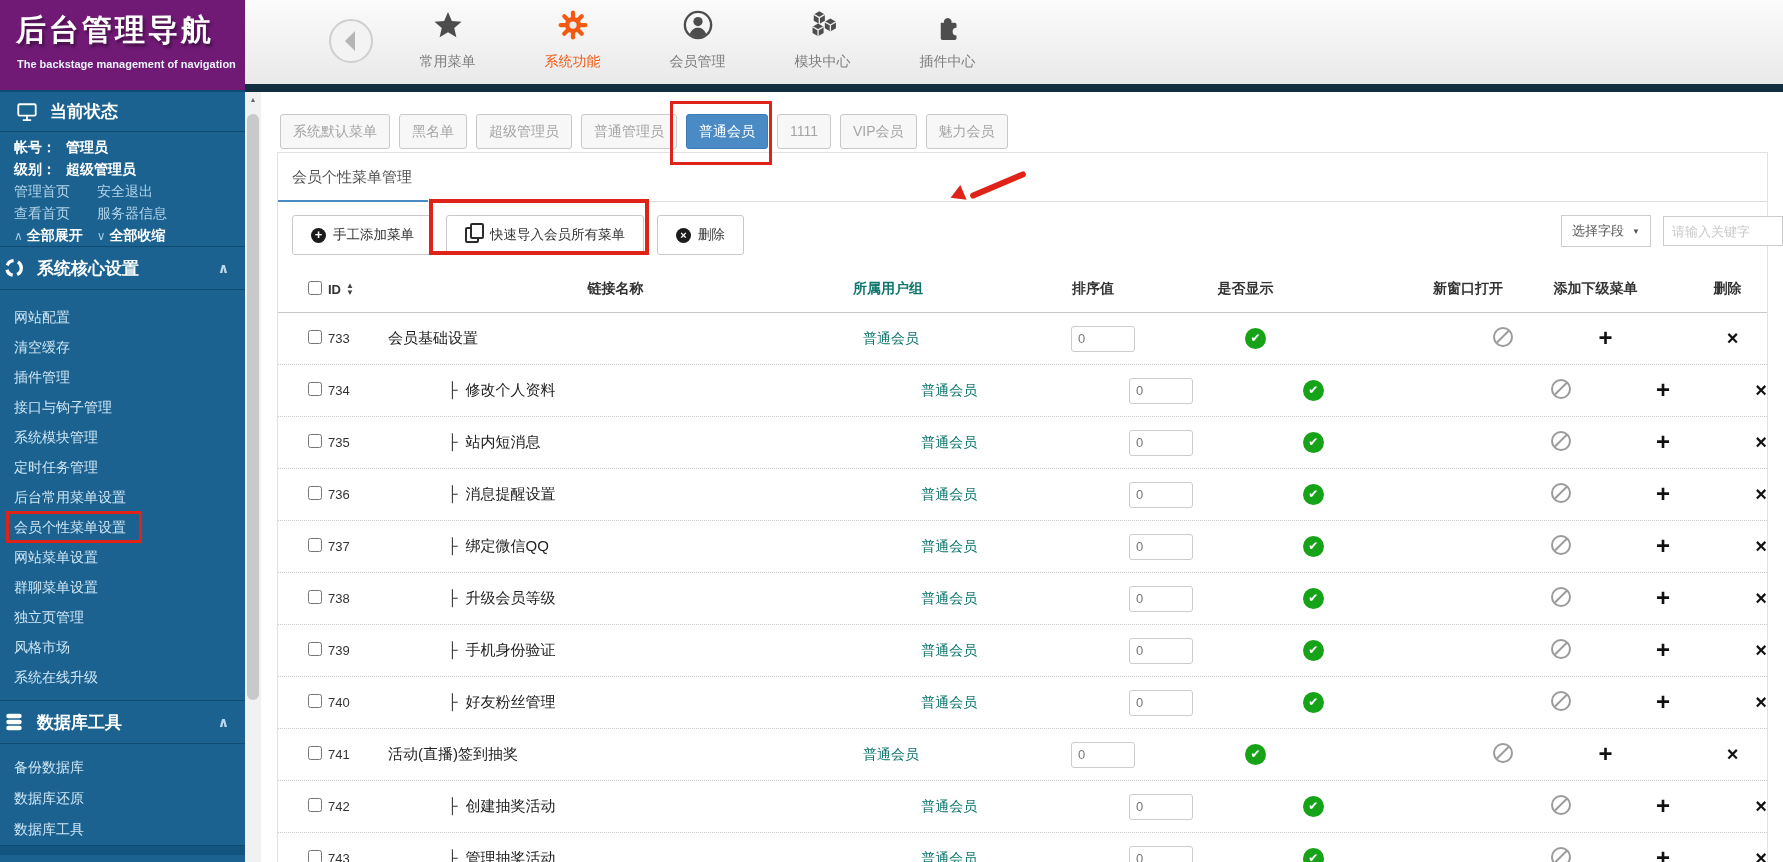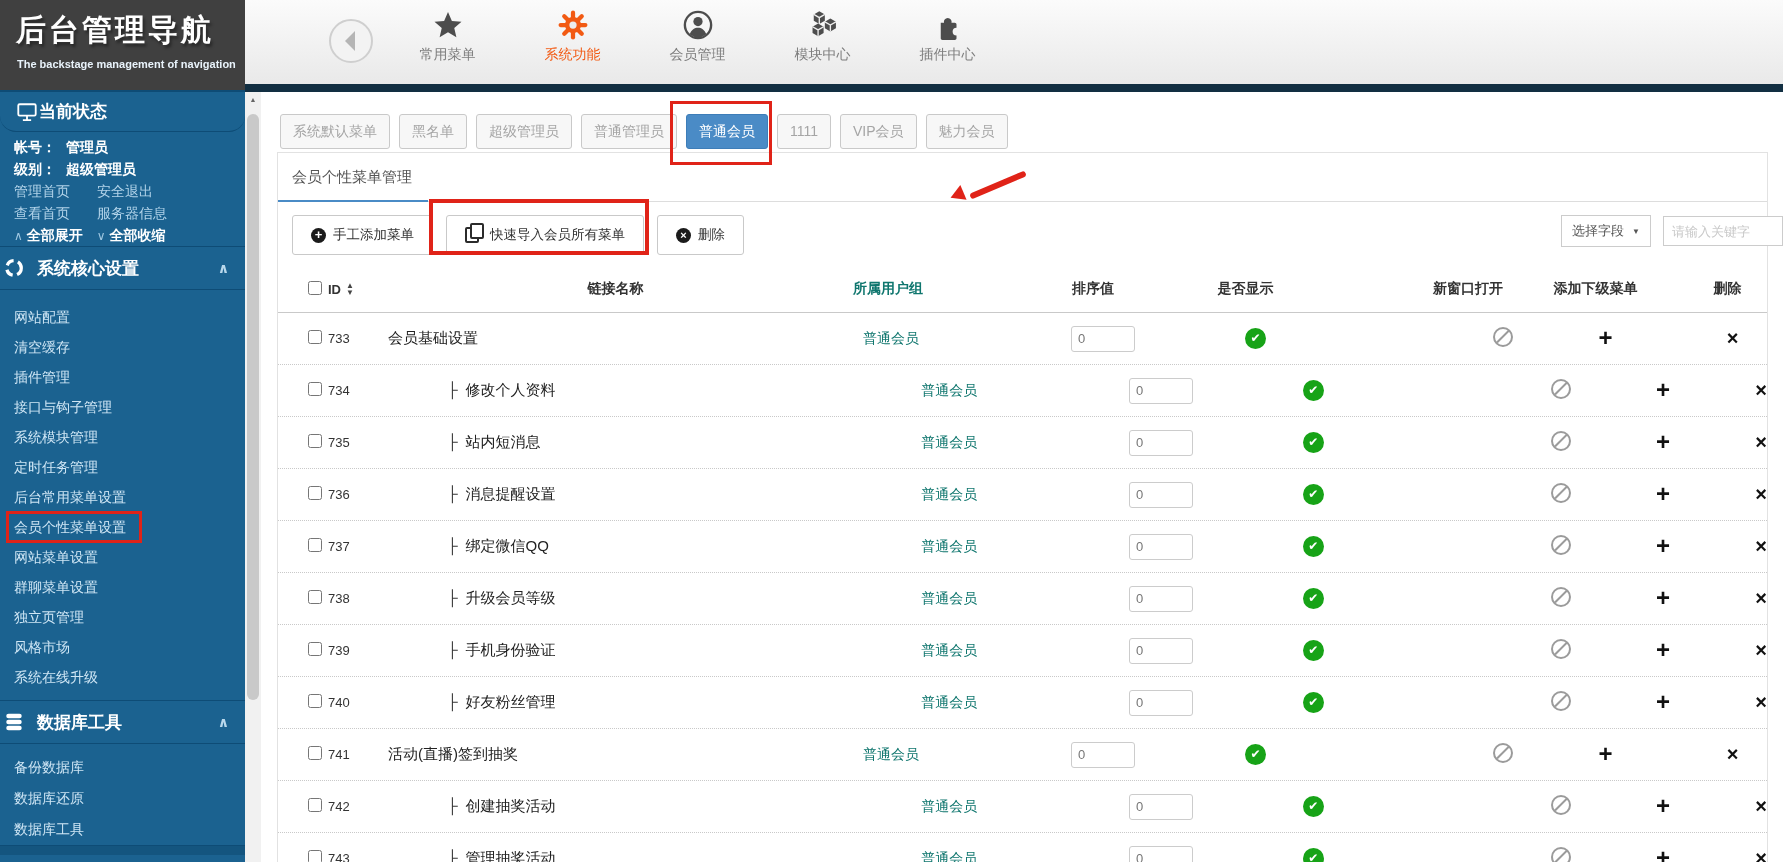--- a/index.html
+++ b/index.html
@@ -1,37 +1,37 @@
 <!DOCTYPE html>
 <html><head>
 <meta charset="utf-8">
 <style>
   html,body{margin:0;padding:0;background:#fff;}
   #app{position:relative;width:1783px;height:862px;overflow:hidden;background:#fff;
        font-family:"Liberation Sans","DejaVu Sans",sans-serif;}
 
   
-  #logo{position:absolute;left:0;top:0;width:245px;height:90px;background:#404040;z-index:3;}
+  #logo{position:absolute;left:0;top:0;width:245px;height:90px;background:#701a75;z-index:3;}
   #logo .t{margin:10px 0 0 16px;font-size:30px;font-weight:bold;color:#fff;letter-spacing:3px;
            text-shadow:2px 3px 3px rgba(0,0,0,.4);}
   #logo .s{margin:7px 0 0 17px;font-size:11px;font-weight:bold;color:#e9f3fb;}
   #header{position:absolute;left:245px;top:0;width:1538px;height:84px;
           background:linear-gradient(#fbfbfb,#e9e9e9);}
   #darkstrip{position:absolute;left:245px;top:84px;width:1538px;height:8px;background:#122f42;}
   .back-btn{position:absolute;left:82px;top:17px;width:48px;height:48px;cursor:pointer;}
   #nav{position:absolute;left:150px;top:10px;display:flex;gap:20px;}
   .nav-item{width:105px;text-align:center;cursor:pointer;}
   .nav-icon{display:inline-block;height:36px;}
-  .nav-label{display:block;font-size:14px;color:#7d7d7d;margin-top:0;}
+  .nav-label{display:block;font-size:14px;color:#7d7d7d;margin-top:7px;}
   .nav-item.active .nav-label{color:#f25a13;}
 
   
   #sidebar{position:absolute;left:0;top:90px;width:245px;height:772px;background:#1b6290;
            border-top:2px solid #0e4c76;box-sizing:border-box;color:#fff;z-index:2;}
-  .sec-bar{display:flex;align-items:center;padding-left:15px;box-sizing:border-box;border-radius:16px;}
+  .sec-bar{display:flex;align-items:center;gap:11px;padding-left:15px;box-sizing:border-box;}
   #status-bar{height:40px;border-bottom:1px solid #0e4c76;}
   .sec-title{font-size:17px;font-weight:bold;color:#fff;}
   .sec-chevron{margin-left:auto;margin-right:16px;color:#b9d8ec;font-size:14px;font-weight:bold;}
   #account{padding:4px 0 0 14px;height:110px;}
   .acc-row{height:22px;line-height:22px;font-size:14px;color:#fff;}
   .acc-label{font-weight:bold;}
   .acc-val{font-weight:bold;margin-left:10px;}
   .side-link1{display:inline-block;width:79px;color:#b3d4ea;cursor:pointer;}
   .side-link2{color:#b3d4ea;cursor:pointer;margin-top:7px;}
   .mini-chev{color:#9fc7e1;font-size:12px;margin-right:4px;}

